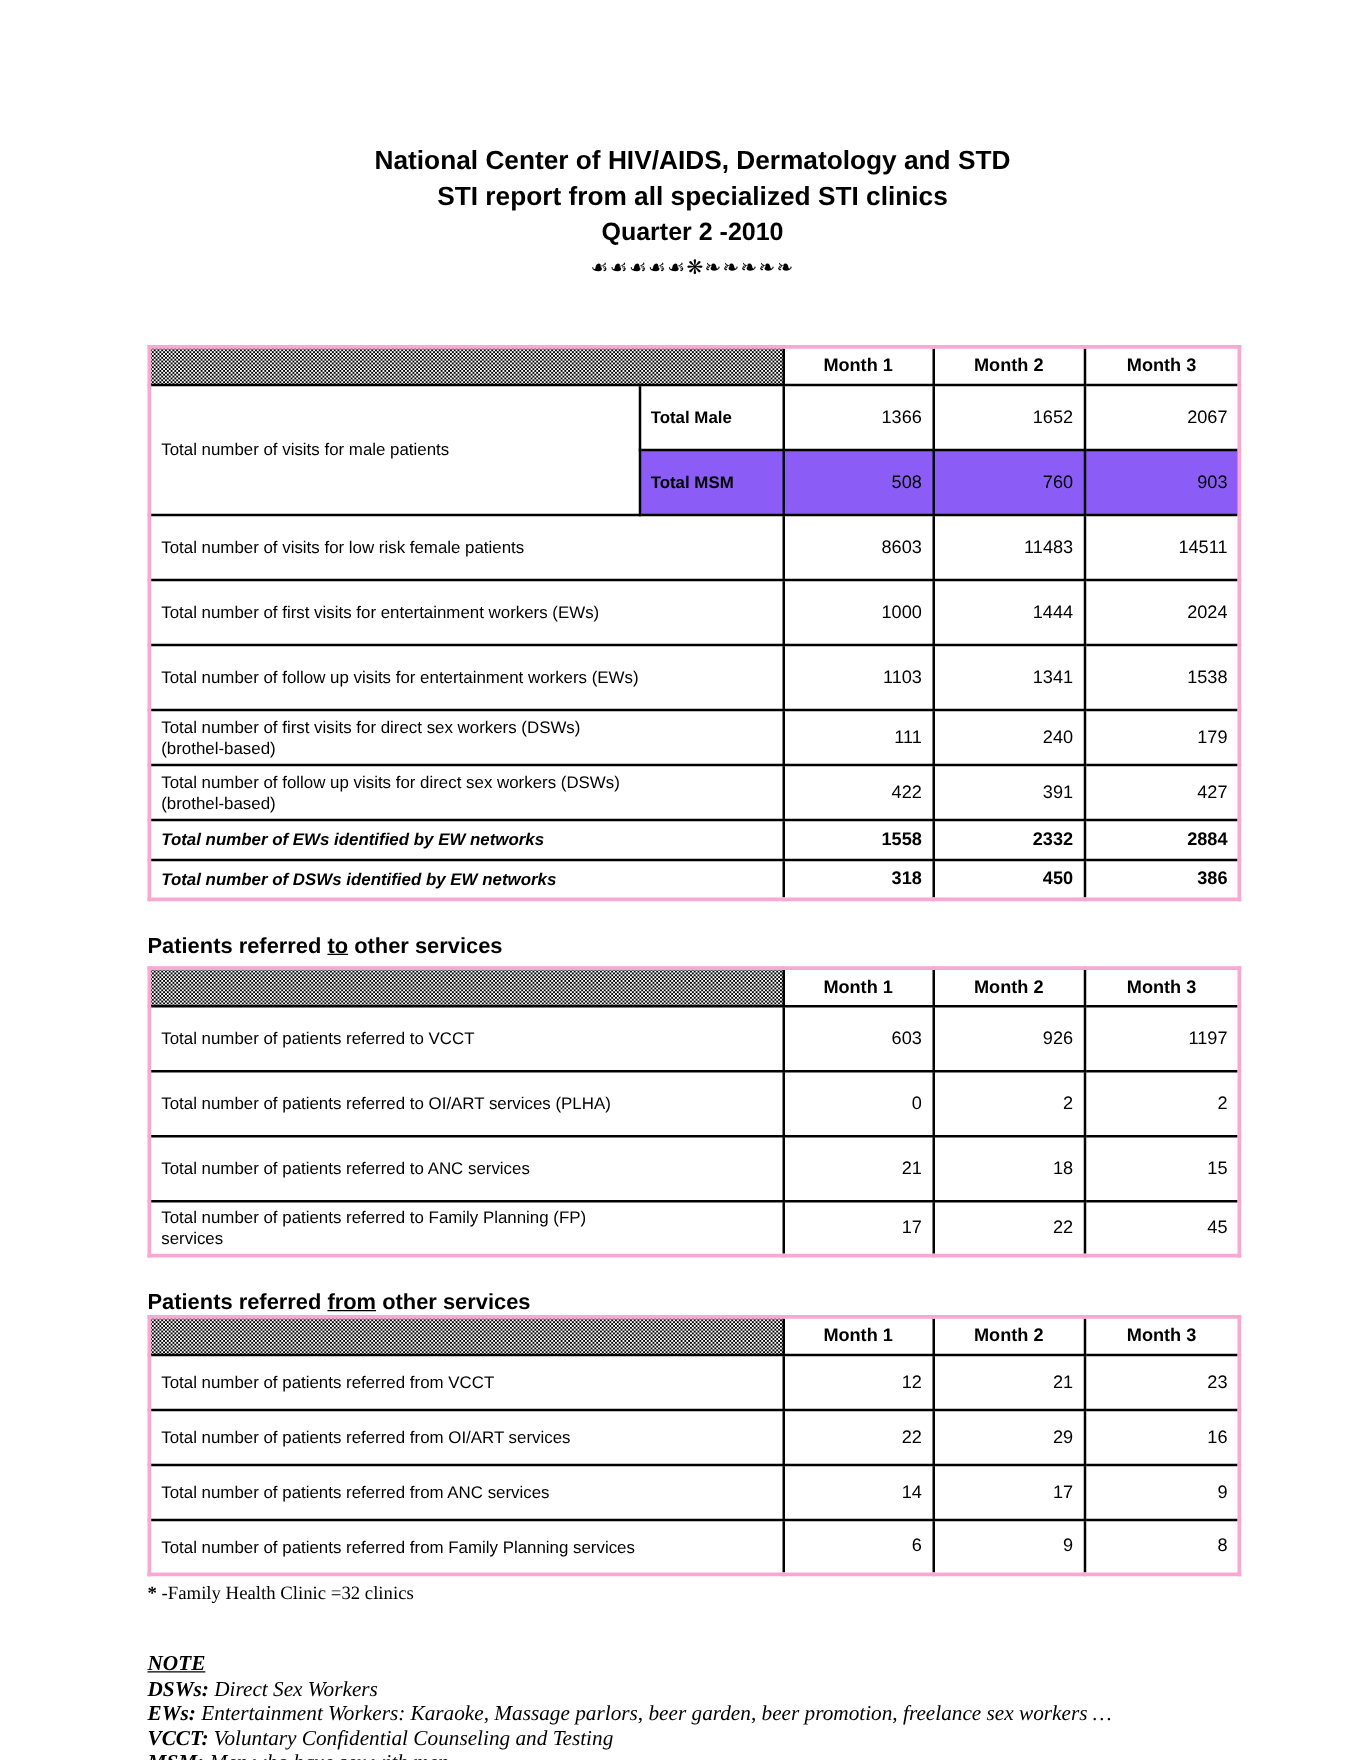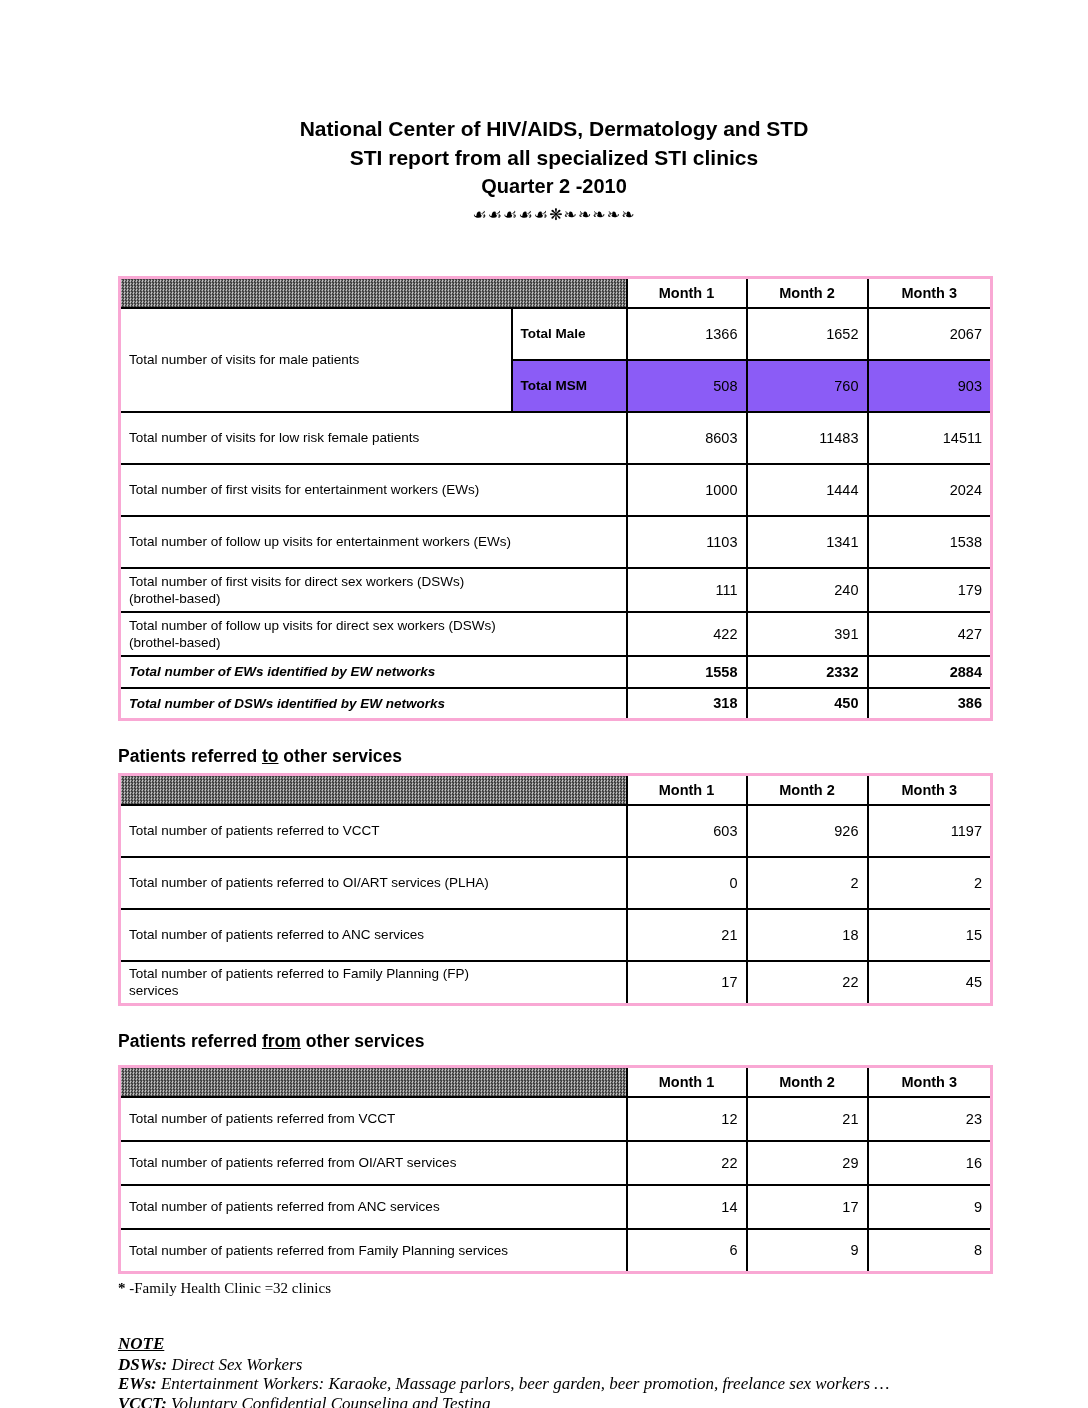--- a/index.html
+++ b/index.html
@@ -38,21 +38,21 @@
   tr.gray td { background: #8b5cf6; }
   tr.boldrow td.lbl { font-weight: bold; font-style: italic; height: 32px; }
   tr.boldrow td.val { font-weight: bold; }
 
   .t1 { margin-top: 50px; }
 
   
   .section-h { font-size: 17.5px; font-weight: bold; margin: 25px 0 6px 0; }
   .section-h span { white-space: pre; }
   .section-h .u { text-decoration: underline; }
-  .section-h.tight { margin-bottom: 13px; }
+  .section-h.tight { margin-bottom: 0; }
 
   
   .fn { font-family: "Liberation Serif", serif; font-size: 15px; line-height: 19px; margin-top: 5px; }
   .fn .star { font-weight: bold; }
   .fn div span { white-space: pre; }
   .fn .fn2 { margin-left: 7px; }
 
   
   .note { font-family: Liberation Serif, serif; font-style: italic; font-size: 17px; line-height: 19.5px; margin-top: 36px; }
   .note .note-h { font-weight: bold; text-decoration: underline; margin-bottom: 1px; }

